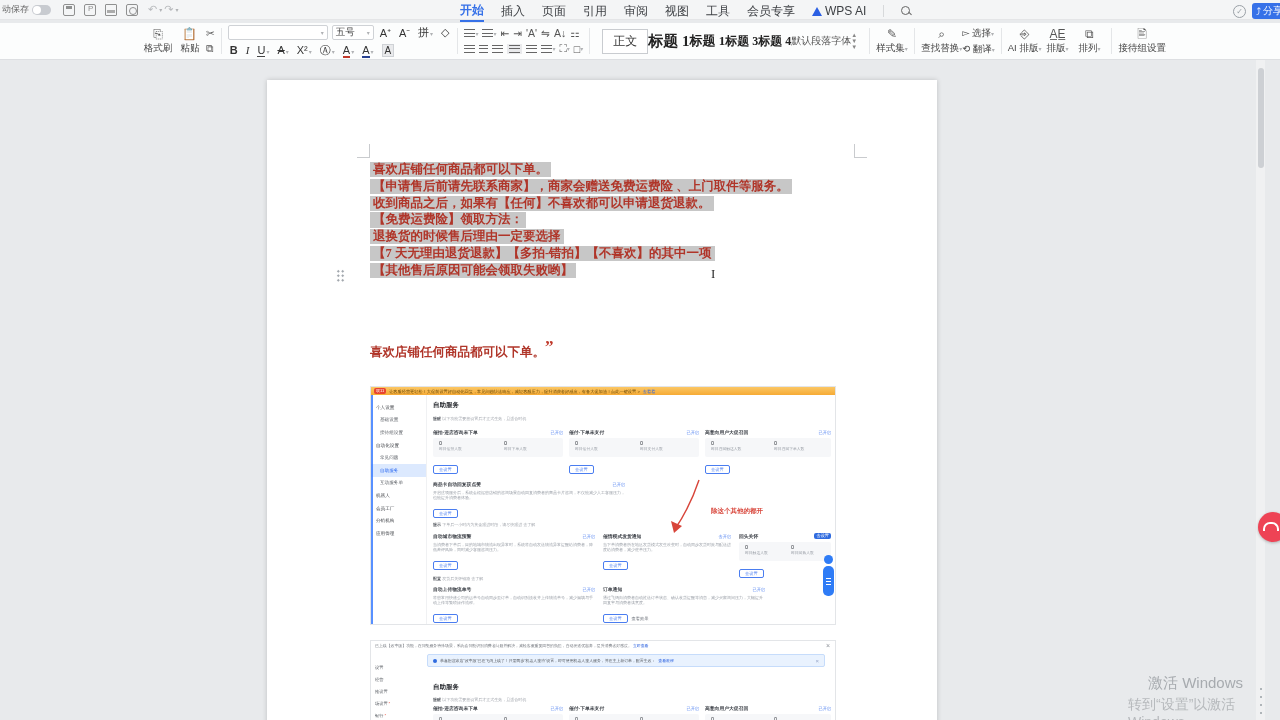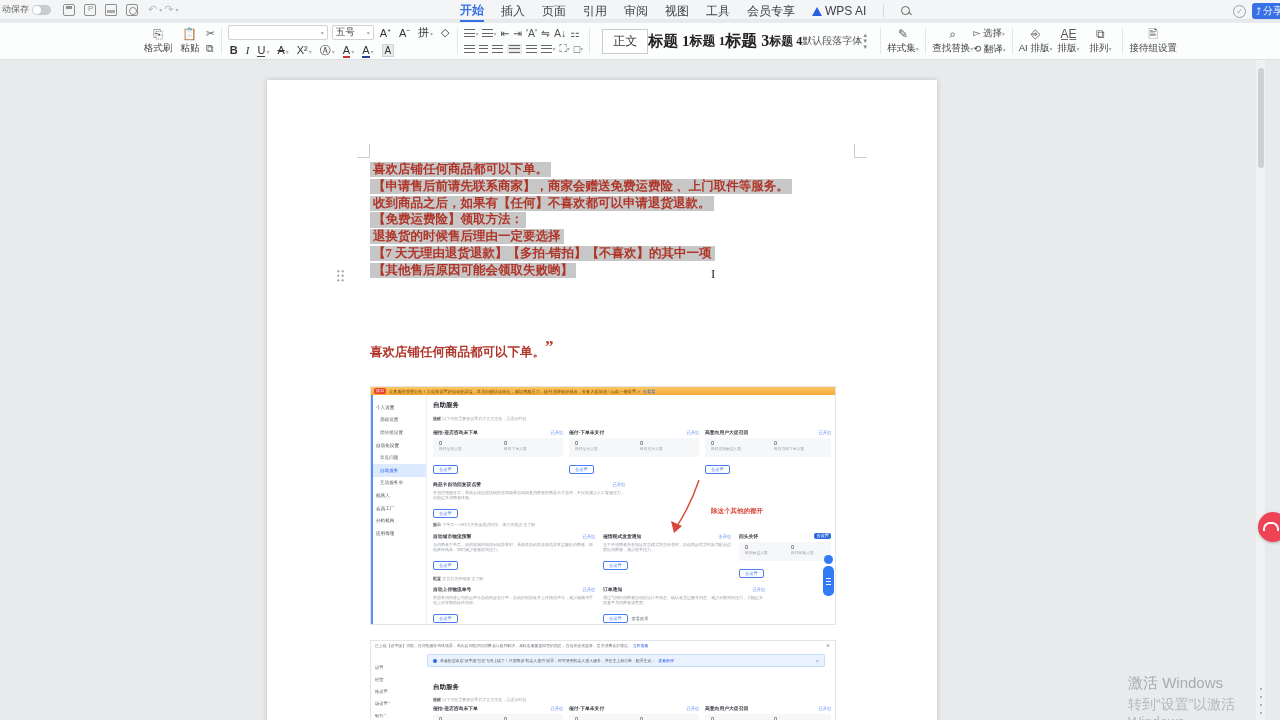--- a/index.html
+++ b/index.html
@@ -120,21 +120,21 @@
   .star { color:#e8432f; margin-left:1px; }
 
   
   .vscroll { position:absolute; left:1256px; top:0px; width:9px; height:660px; background:#f0f1f2; }
   .vthumb { position:absolute; left:1257.5px; top:8px; width:6px; height:100px; border-radius:3px; background:#cdd0d4; }
   .vdots { position:absolute; left:1259.5px; top:628px; display:flex; flex-direction:column; gap:6px; }
   .vdots i { width:2px; height:2px; background:#9aa0a6; border-radius:50%; display:block; }
   .redfab { position:absolute; left:1258px; top:452px; width:30px; height:30px; border-radius:50%; background:#ee4355; box-shadow:0 1px 3px rgba(0,0,0,.25); }
   .redfab::after { content:""; position:absolute; left:5px; top:10px; width:12px; height:7px; border:2px solid #fff; border-bottom:none; border-radius:7px 7px 0 0; }
   .watermark { position:absolute; left:1128px; top:614px; color:#a7abaf; }
-  .wm1 { font-size:15px; }
+  .wm1 { font-size:15px;margin-left:20px; }
   .wm2 { font-size:14px; color:#b6b9bc; margin-top:3px; }
 </style>
 </head>
 <body>
 
 <div id="app">
 
   <div class="titlebar">
     <div class="autosave">
       <span>动保存</span>
@@ -291,21 +291,21 @@
           <span class="mini">□<span class="ddc">▾</span></span>
         </div>
       </div>
     </div>
     <span class="rsep"></span>
 
     <div class="rgroup sgal">
       <span class="sty0">正文</span>
       <span class="sty" style="font-size:15px;font-weight:bold;">标题 1</span>
       <span class="sty" style="font-size:13px;font-weight:bold;">标题 1</span>
-      <span class="sty" style="font-size:16px;font-weight:bold;">标题 3</span>
+      <span class="sty" style="font-size:12px;font-weight:bold;">标题 3</span>
       <span class="sty" style="font-size:12px;font-weight:bold;">标题 4</span>
       <span class="sty" style="font-size:10px;color:#555;">默认段落字体</span>
       <span class="garrows">
         <span>▲</span>
         <span>▼</span>
         <span>▼</span>
       </span>
     </div>
     <span class="rsep"></span>
 

